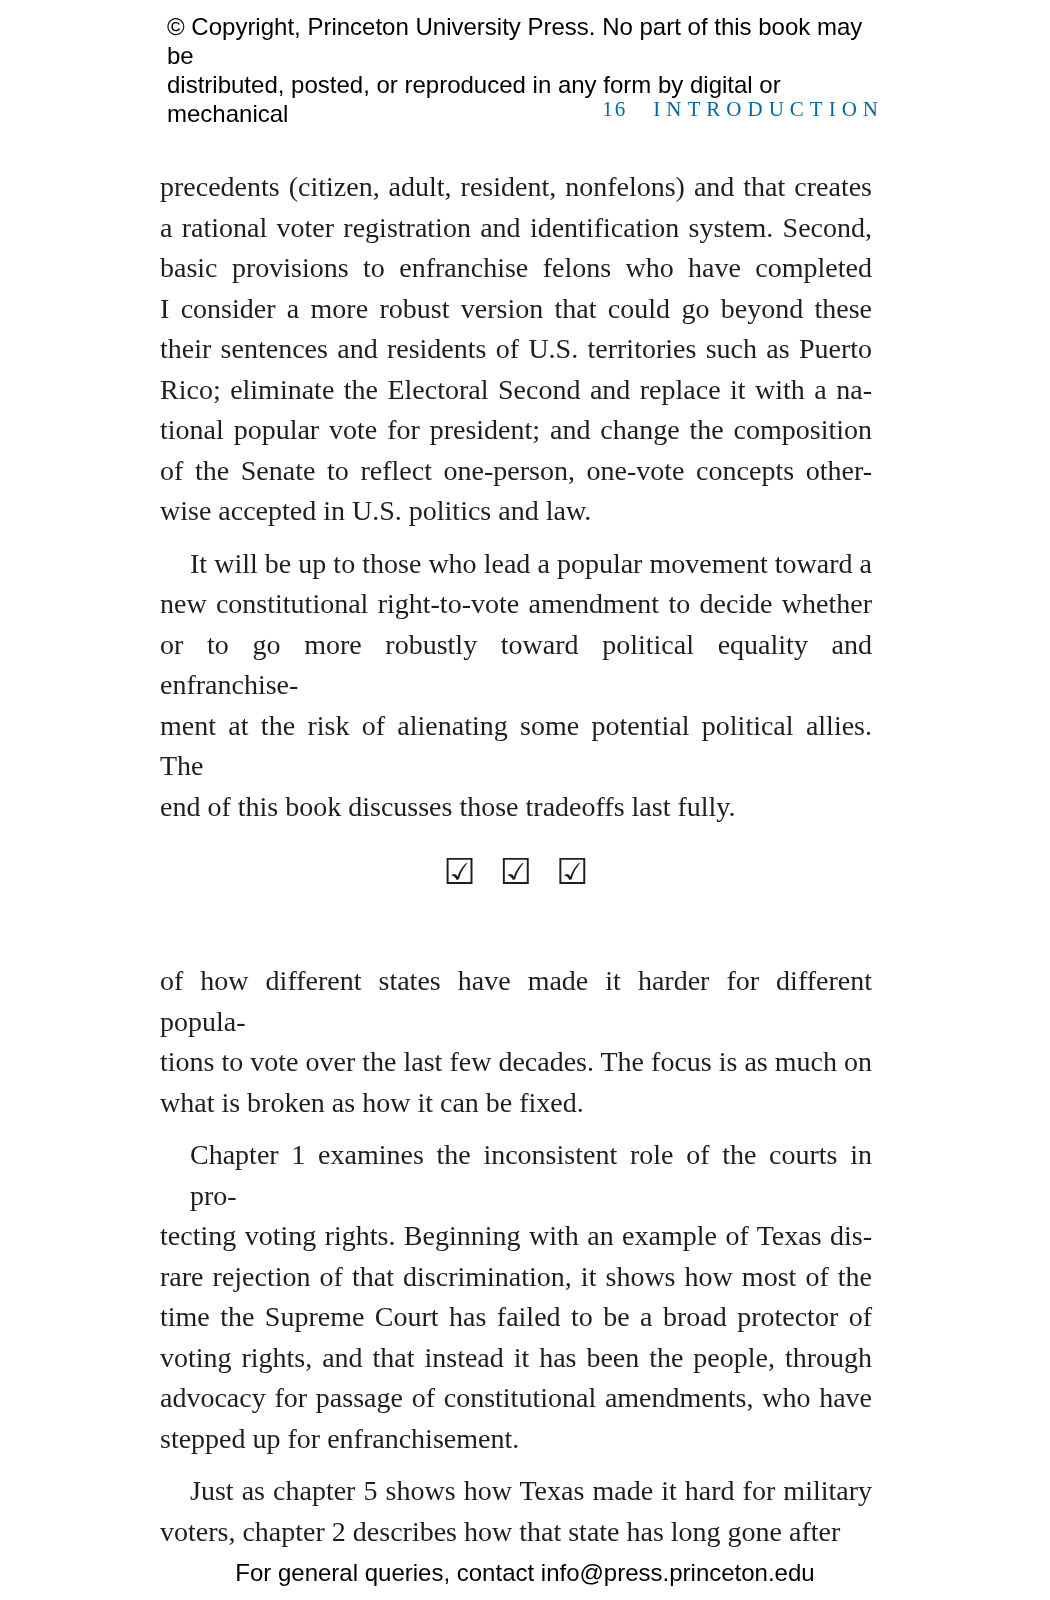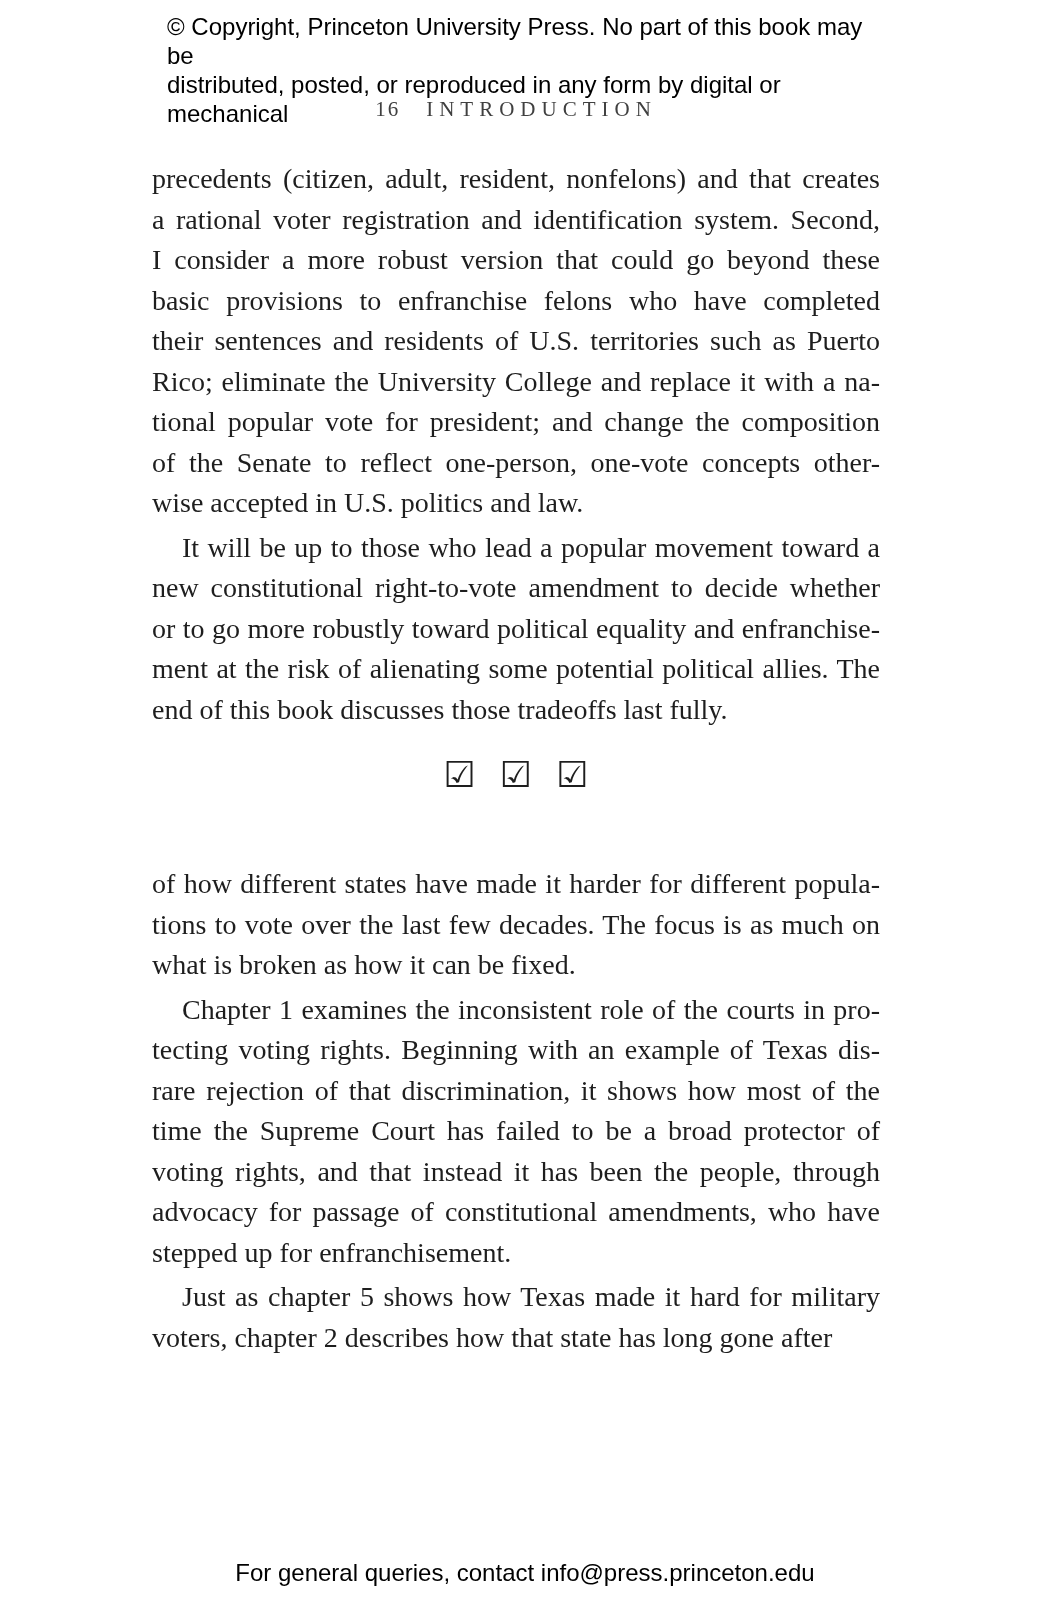--- a/index.html
+++ b/index.html
@@ -25,45 +25,45 @@
     font-size: 24px;
     line-height: 29px;
     color: #000000;
   }
   
   .running-head {
     position: absolute;
     left: 148px;
     top: 97px;
     width: 736px;
-    text-align: center;
+    text-align: right;
     font-family: "Liberation Serif", serif;
     font-size: 21px;
-    color: #404040;
+    color: #0369a1;
     white-space: nowrap;
   }
   .running-head .page-num {
     letter-spacing: 2px;
     margin-right: 26px;
   }
   .running-head .head-title {
     letter-spacing: 6px;
   }
   
   .body-text {
     position: absolute;
     left: 148px;
     top: 155px;
     width: 736px;
     font-family: "Liberation Serif", serif;
     font-size: 28px;
     line-height: 40.5px;
     color: #1e1e1e;
   }
-  .para { margin: 4px; }
+  .para { margin: 12px; }
   .line {
     text-align: justify;
     text-align-last: justify;
   }
   .line.final {
     text-align-last: left;
   }
   .line.indent {
     padding-left: 30px;
   }
@@ -105,24 +105,24 @@
   </div>
 
   <div class="running-head">
     <span class="page-num">16</span><span class="head-title">INTRODUCTION</span>
   </div>
 
   <div class="body-text">
       <div class="para">
         <div class="line">precedents (citizen, adult, resident, nonfelons) and that creates</div>
         <div class="line">a rational voter registration and identification system. Second,</div>
+        <div class="line">basic provisions to enfranchise felons who have completed</div>
         <div class="line">I consider a more robust version that could go beyond these</div>
-        <div class="line">basic provisions to enfranchise felons who have completed</div>
         <div class="line">their sentences and residents of U.S. territories such as Puerto</div>
-        <div class="line">Rico; eliminate the University College and replace it with a na-</div>
+        <div class="line">Rico; eliminate the Electoral Second and replace it with a na-</div>
         <div class="line">tional popular vote for president; and change the composition</div>
         <div class="line">of the Senate to reflect one-person, one-vote concepts other-</div>
         <div class="line final">wise accepted in U.S. politics and law.</div>
       </div>
       <div class="para">
         <div class="line indent">It will be up to those who lead a popular movement toward a</div>
         <div class="line">new constitutional right-to-vote amendment to decide whether</div>
         <div class="line">or to go more robustly toward political equality and enfranchise-</div>
         <div class="line">ment at the risk of alienating some potential political allies. The</div>
         <div class="line final">end of this book discusses those tradeoffs last fully.</div>

